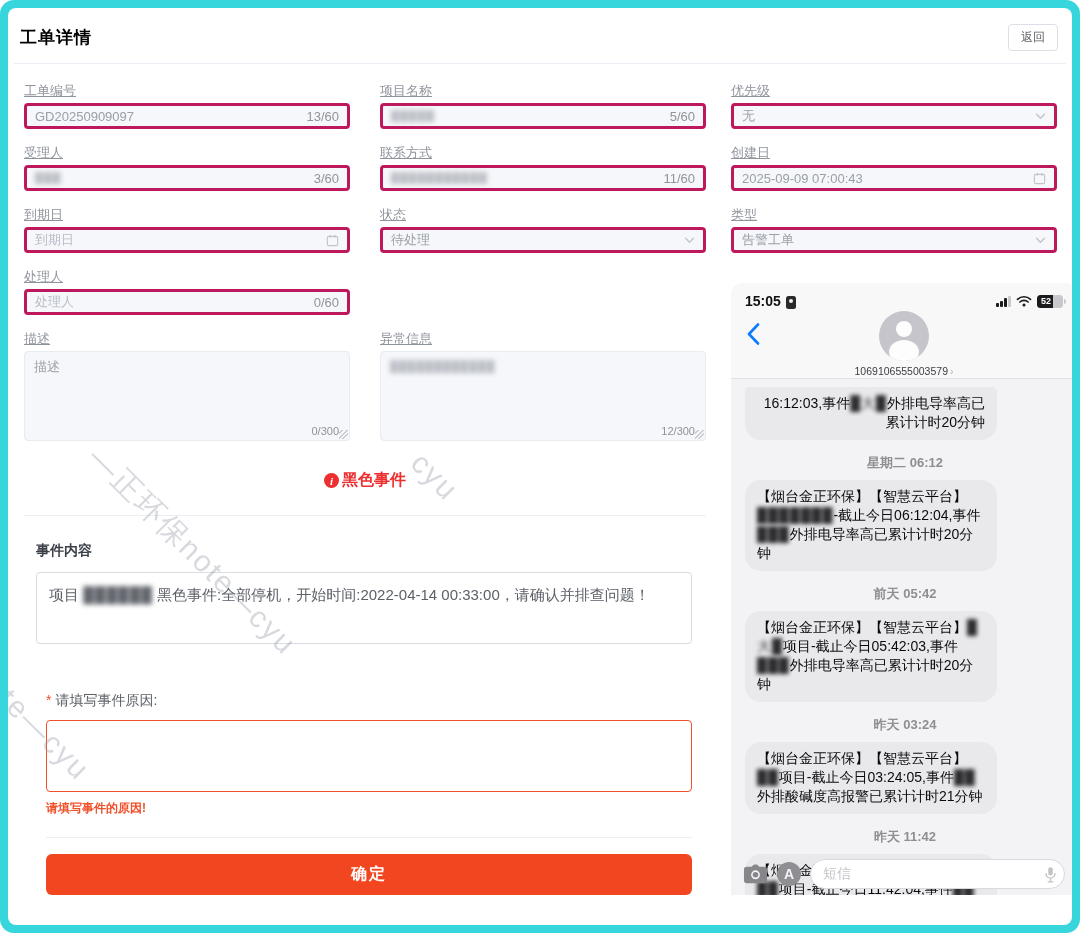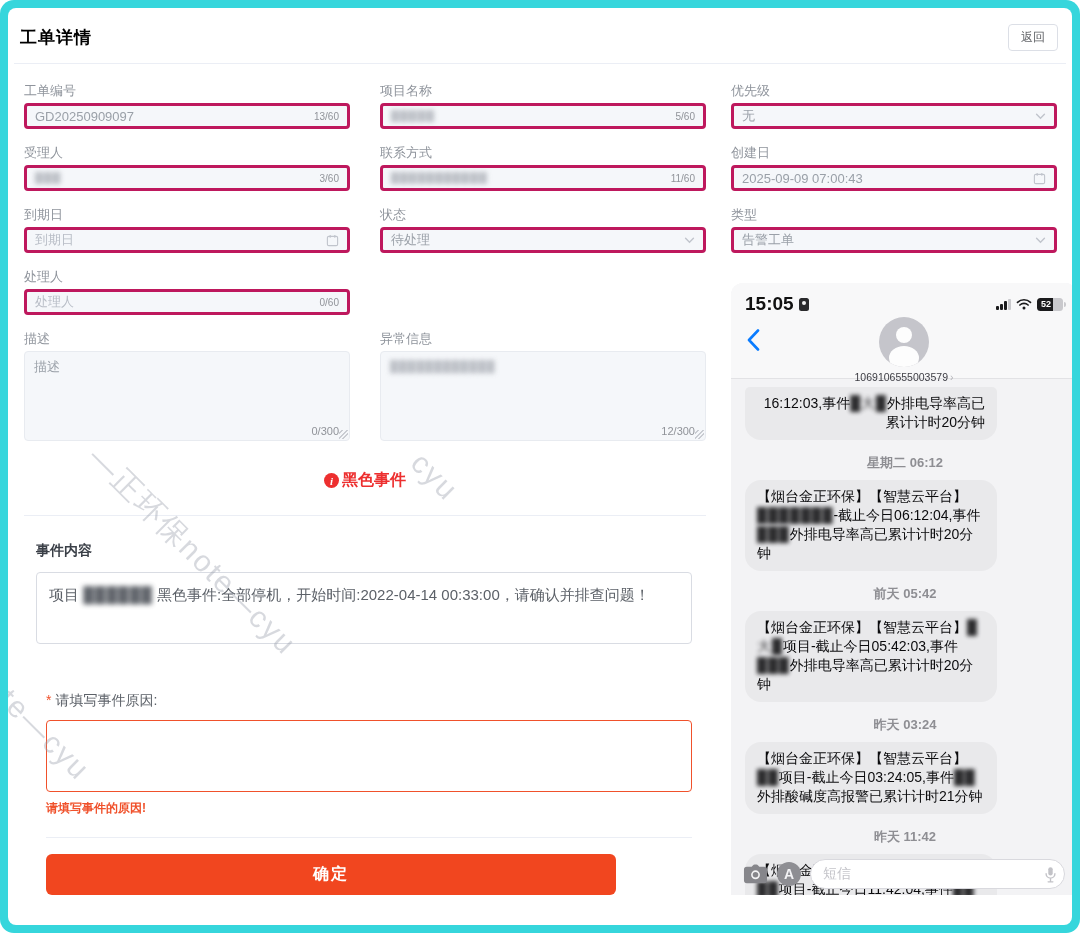--- a/index.html
+++ b/index.html
@@ -16,26 +16,26 @@
   .hd-divider { border:none; border-top:1px solid #ebeef5; margin:12px 6px 0 6px; }
 
   
   .content { display:flex; gap:25px; padding:20px 0 0 16px; }
   .left  { width:682px; }
   .right { width:346px; }
   .grid2 { display:grid; grid-template-columns:326px 326px; column-gap:30px; }
 
   
   .field { margin-bottom:17px; }
-  .field > label { display:block; font-size:13px; color:#8f949c; margin-bottom:5px; line-height:14px; }
+  .field > label { display:block; font-size:13px; color:#8f949c; margin-bottom:5px; line-height:14px;text-decoration:underline; }
   .control { position:relative; height:26px; background:#f5f7fa; border:3px solid #be185d; border-radius:4px;
              display:flex; align-items:center; padding:0 8px; font-size:13px; color:#9aa0a8; }
   .control .val { flex:1; white-space:nowrap; overflow:hidden; }
   .control .ph  { color:#b8bdc6; }
-  .control .counter { font-size:10px; color:#909399; flex:none; }
+  .control .counter { font-size:13px; color:#909399; flex:none; }
   .control svg { flex:none; }
   .redacted { filter:blur(2.5px); opacity:.8; letter-spacing:1px; }
   .control .redacted { color:#aeb2b9; font-size:11px; }
 
   .ta { position:relative; height:90px; background:#f5f7fa; border:1px solid #e8ebf0; border-radius:4px;
         padding:6px 9px; font-size:13px; color:#9aa0a8; }
   .ta .counter { position:absolute; right:10px; bottom:3px; font-size:11px; color:#909399; }
   .ta::after { content:""; position:absolute; right:1px; bottom:1px; width:9px; height:9px;
         background:repeating-linear-gradient(135deg, transparent 0 2px, #c9ccd2 2px 3.2px); border-bottom-right-radius:4px; }
 
@@ -47,30 +47,30 @@
   .evt-divider { border:none; border-top:1px solid #ebeef5; margin:24px 0 0 0; }
   .evt-content-label { margin:26px 0 12px 12px; font-size:14px; font-weight:bold; color:#3a3f47; }
   .evt-box { margin:0 14px 0 12px; border:1px solid #d9dce3; border-radius:4px; padding:9px 12px;
              font-size:15px; color:#5c6168; line-height:26px; min-height:72px; background:#fff; }
   .evt-box .redacted { color:#3a3f47; }
   .reason-label { margin:48px 0 10px 22px; font-size:14px; color:#5c6168; }
   .reason-label .req { color:#f0512b; margin-right:4px; }
   .reason-box { margin:0 14px 0 22px; height:72px; border:1px solid #f0512b; border-radius:4px; background:#fff; }
   .reason-error { margin:8px 0 0 22px; color:#f0512b; font-size:12px; font-weight:bold; }
   .bottom-divider { border:none; border-top:1px solid #ebeef5; margin:20px 14px 0 22px; }
-  .btn-confirm { display:block; margin:16px 14px 0 22px; width:570px; height:41px; background:#f1461f;
+  .btn-confirm { display:block; margin:16px 14px 0 22px; width:646px; height:41px; background:#f1461f;
                  border:none; border-radius:6px; color:#fff; font-size:16px; font-weight:bold; cursor:pointer;
                  font-family:inherit; letter-spacing:2px; }
 
   
   .phone { position:relative; margin-top:30px; width:346px; height:612px; background:#f3f3f5;
            border-radius:12px 12px 0 0; overflow:hidden; color:#0b0b0d; }
   .ph-head { background:#f8f8f9; border-bottom:1px solid #e2e2e5; padding:10px 14px 7px; height:96px; position:relative; }
   .status-row { display:flex; justify-content:space-between; align-items:center; }
-  .st-left { display:flex; align-items:center; gap:5px; font-size:19px; font-weight:bold; color:#111; }
+  .st-left { display:flex; align-items:flex-end; gap:5px; font-size:14px; font-weight:bold; color:#111; }
   .st-chip { width:10px; height:13px; background:#2a2a2c; border-radius:2.5px; position:relative; }
   .st-chip::after { content:""; position:absolute; left:3px; top:3px; width:4px; height:4px; border-radius:50%; background:#f2f2f3; }
   .st-right { display:flex; align-items:center; gap:5px; }
   .sig { display:flex; align-items:flex-end; gap:1.5px; height:11px; }
   .sig i { display:block; width:2.6px; background:#1b1b1d; border-radius:1px; }
   .sig i:nth-child(1){height:4px} .sig i:nth-child(2){height:6px} .sig i:nth-child(3){height:8.5px}
   .sig i:nth-child(4){height:11px; background:#c9c9cd;}
   .batt { position:relative; width:26px; height:13px; border-radius:3.5px;
           background:linear-gradient(90deg,#1b1b1d 0 62%,#c9c9cd 62% 100%);
           color:#fff; font-size:9px; font-weight:bold; display:flex; align-items:center; padding-left:4px; }

